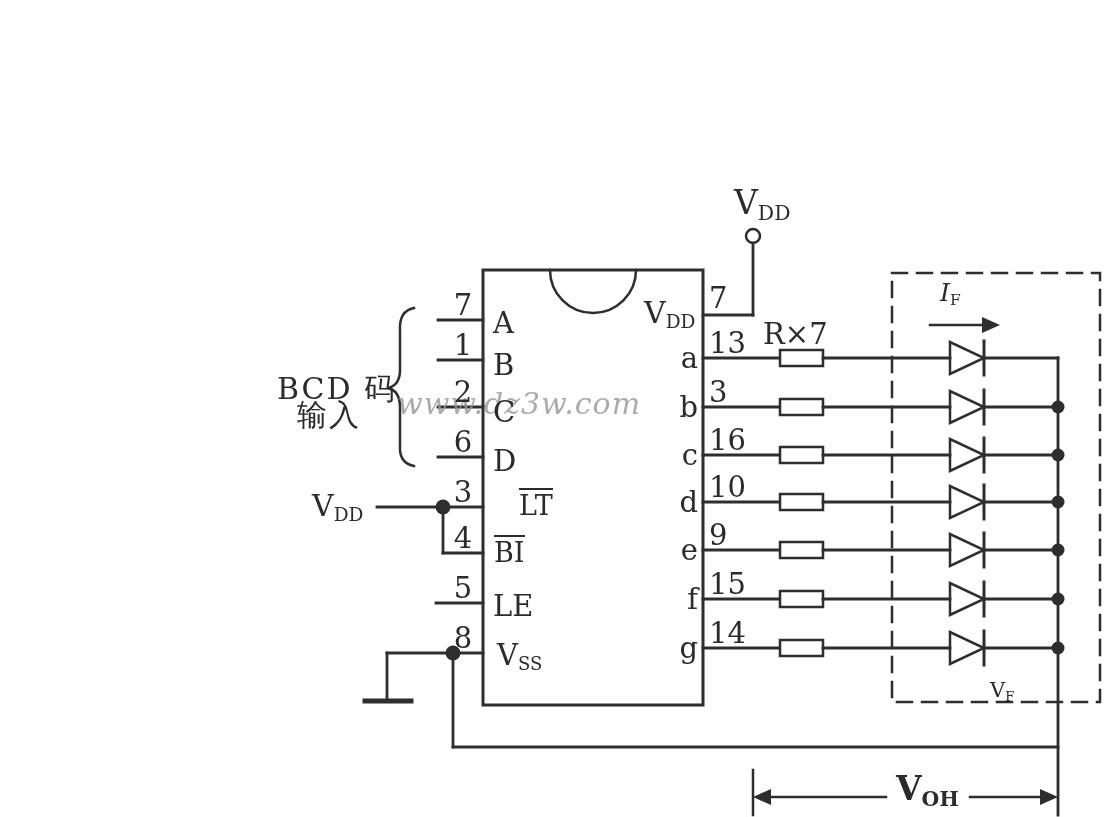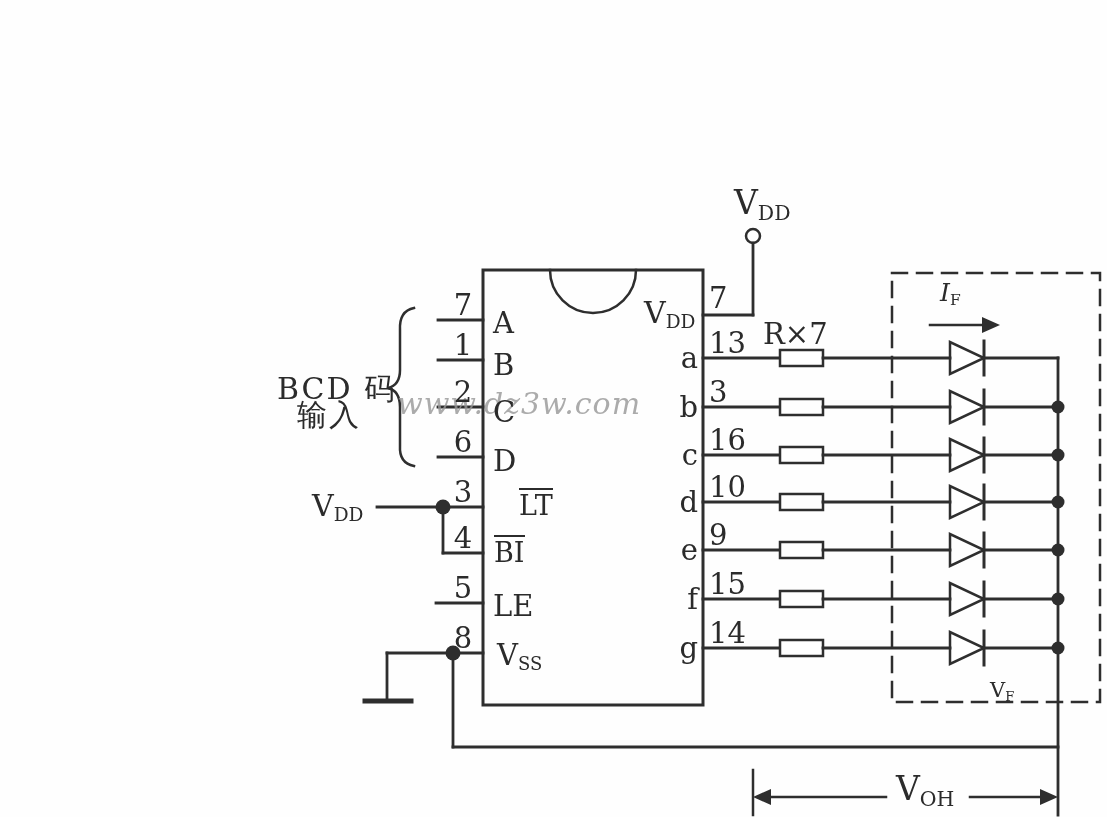--- a/index.html
+++ b/index.html
@@ -149,21 +149,21 @@
   <div class="lbl" style="left:763px; top:317px;">R×7</div>
 
   <div class="lbl" style="left:940px; top:276px; font-size:25px;">
     <span class="italic">I</span><span class="sub">F</span>
   </div>
 
   <div class="lbl" style="left:990px; top:657px; font-size:21px;margin-top:16px;">
     <span>V</span><span class="sub">F</span>
   </div>
 
-  <div class="lbl" style="left:896px; top:772px; font-size:33px;">
+  <div class="lbl" style="left:896px; top:772px; font-size:33px;font-weight:bold;">
     <span>V</span><span class="sub">OH</span>
   </div>
 
   <div class="lbl cn" style="left:277px; top:360px; font-size:30px;margin-top:12px;">BCD 码</div>
   <div class="lbl cn" style="left:297px; top:398px; font-size:30px;">输入</div>
 
   <div class="lbl" style="left:312px; top:489px; font-size:30px;">
     <span>V</span><span class="sub">DD</span>
   </div>
 

